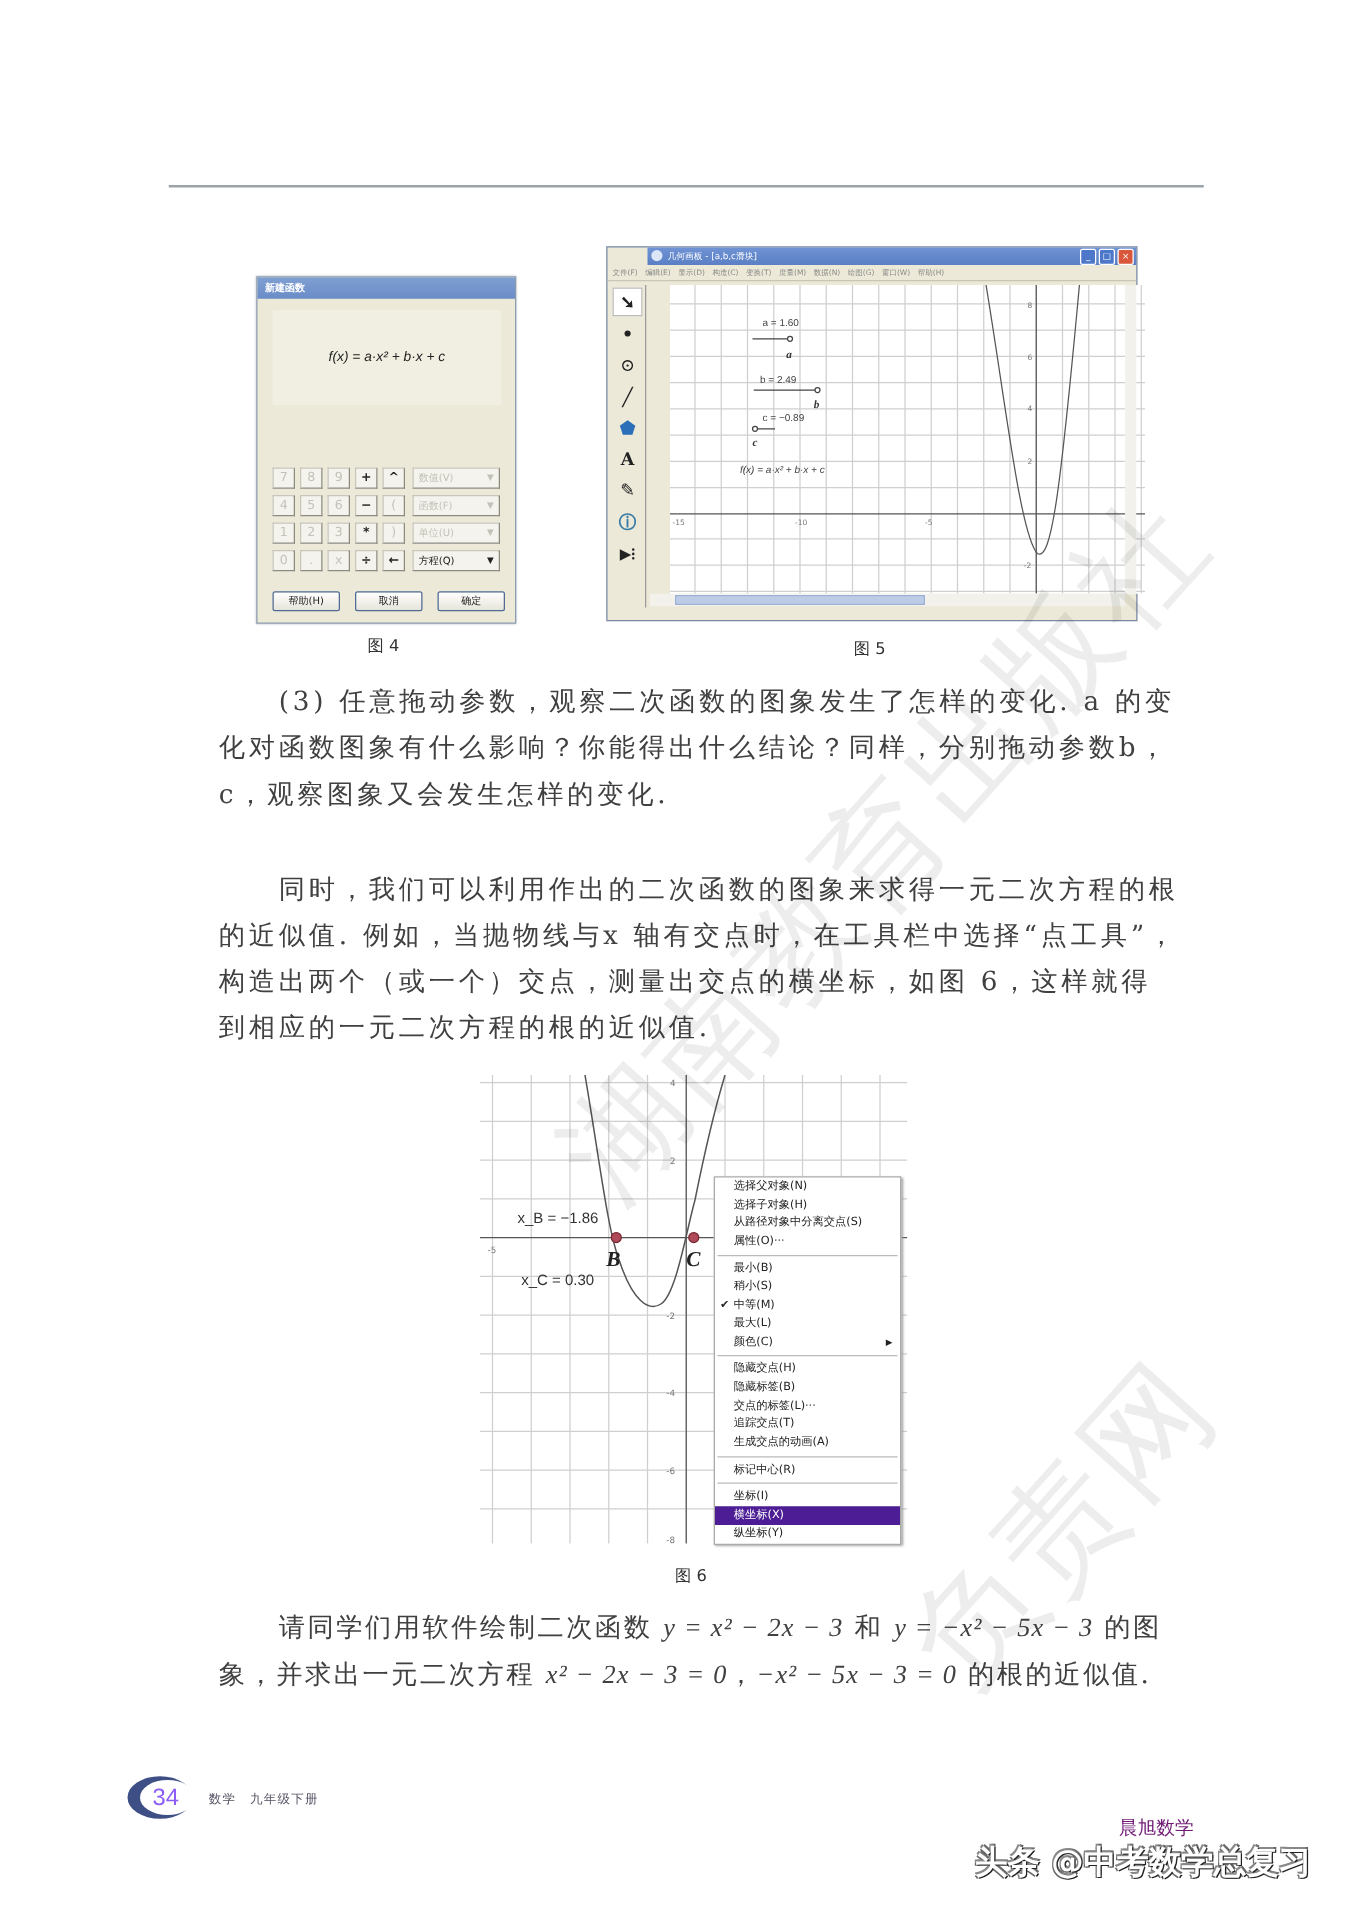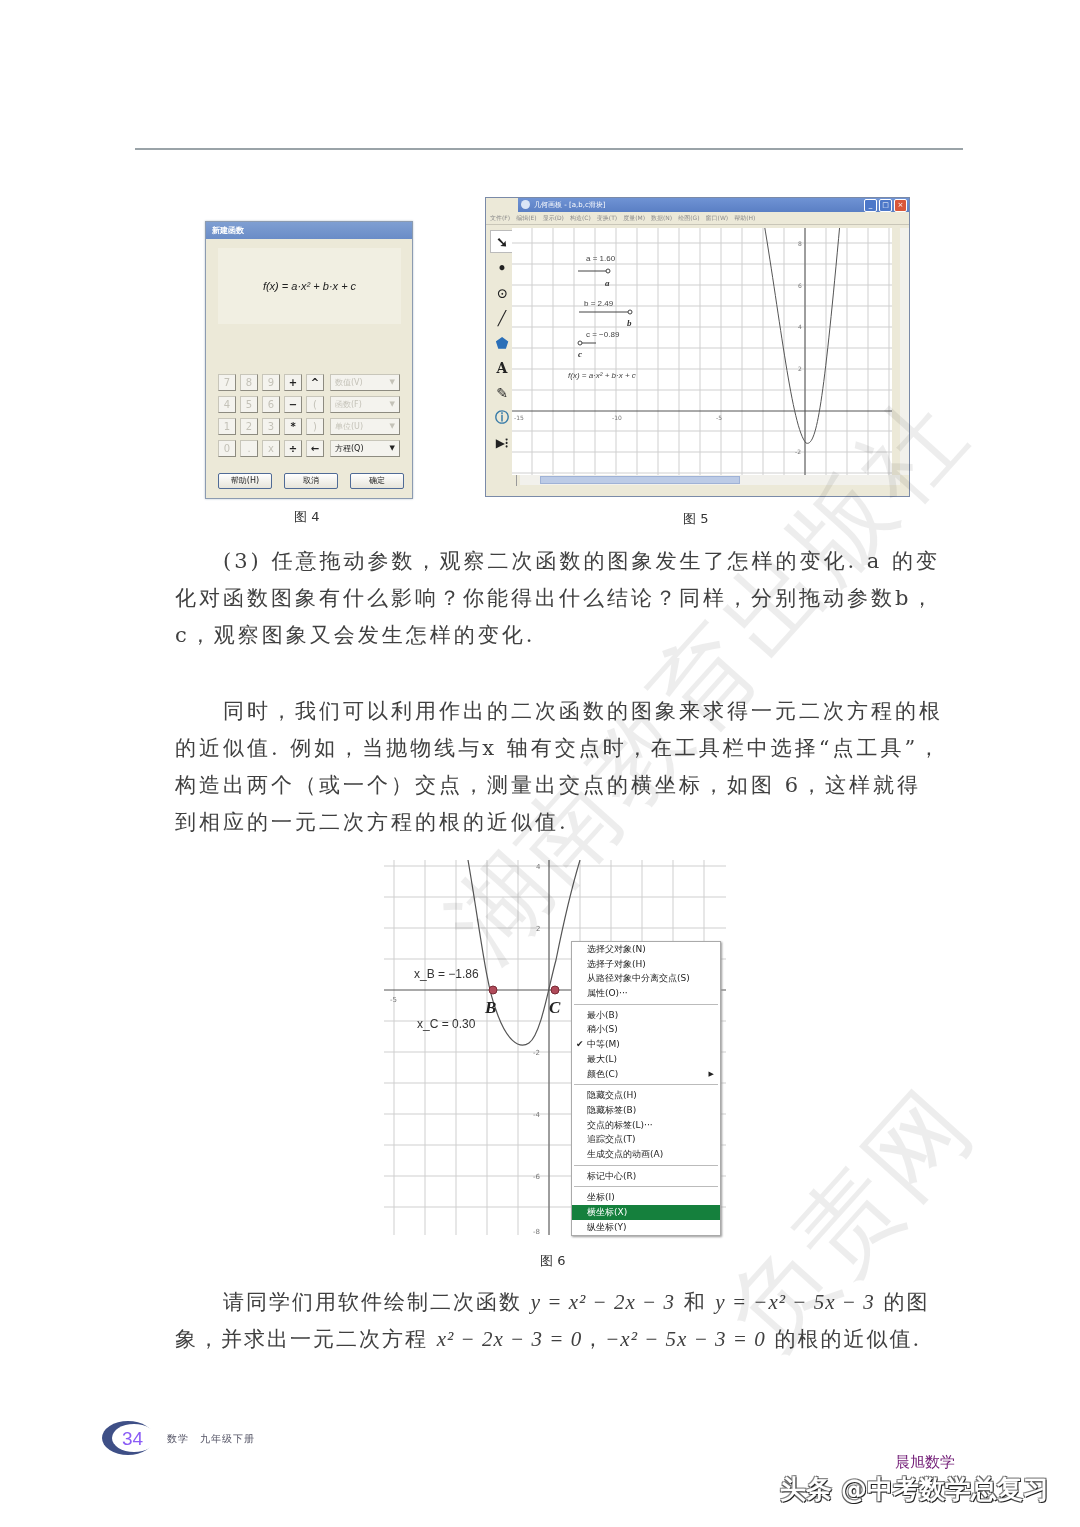--- a/index.html
+++ b/index.html
@@ -48,40 +48,40 @@
   .wc { width: 11px; height: 11px; border: 1px solid #fff; border-radius: 2px; background: #4d78c9;
     font: 7px "DejaVu Sans", sans-serif; color: #fff; text-align: center; line-height: 10px; }
   .wc.close { background: #d9573a; }
   .menubar { height: 12px; display: flex; gap: 6px; font: 6px "DejaVu Sans", sans-serif;
     color: #8a8a8a; align-items: center; padding-left: 4px; border-bottom: 1px solid #c9c6b8; }
   .toolbox { position: absolute; left: 2px; top: 30px; width: 28px; height: 258px;
     background: #ece9d8; border-right: 1px solid #999; }
   .tool { height: 25px; display: flex; align-items: center; justify-content: center;
     font: bold 14px "DejaVu Serif", serif; color: #222; }
   .tool.sel { background: #fff; border: 1px solid #bbb; margin: 2px; height: 21px; }
-  .canvas5 { position: absolute; left: 26px; top: 30px; width: 380px; height: 247px;
+  .canvas5 { position: absolute; left: 50px; top: 30px; width: 380px; height: 247px;
     background: #fff; overflow: hidden; }
   .scroll-h { position: absolute; left: 34px; top: 277px; width: 380px; height: 10px; background: #f2f1ec; }
   .scroll-h .thumb { position: absolute; left: 20px; top: 1px; width: 200px; height: 8px;
     background: #bccbe6; border: 1px solid #9fb2d6; box-sizing: border-box; }
   .scroll-v { position: absolute; left: 414px; top: 30px; width: 9px; height: 247px; background: #f2f1ec; }
 
   
   .para { left: 175px; width: 770px; font: 21px "DejaVu Serif", serif; color: #404040;
     line-height: 37px; letter-spacing: 3px; }
   .para p { margin: 0; }
   .para .indent { text-indent: 48px; }
   .math { font-style: italic; font-family: "Liberation Serif", serif; letter-spacing: 1px; }
 
   
   .fig6 { left: 384px; top: 860px; width: 342px; height: 375px; background: #fff; overflow: hidden; }
   .ctxmenu { left: 571px; top: 941px; width: 148px; height: 293px; background: #fff;
     border: 1px solid #aaa; box-shadow: 1px 1px 2px #999; font: 9px "DejaVu Sans", sans-serif; color: #222; }
   .mi { height: 14.7px; line-height: 14.7px; padding-left: 15px; position: relative; }
-  .mi.sel { background: #15803d; color: #fff; }
+  .mi.sel { background: #4c1d95; color: #fff; }
   .mi .check { position: absolute; left: 4px; }
   .mi .sub { position: absolute; right: 6px; font-size: 7px; }
   .msep { height: 1px; background: #bbb; margin: 3px 2px; }
 
   
   .pagebadge { left: 100px; top: 1420px; width: 60px; height: 36px; }
   .footer-text { left: 167px; top: 1432px; font: 10px "DejaVu Serif", serif; color: #556; letter-spacing: 1px; }
   .watermark { left: 780px; top: 1472px; font: bold 26px "DejaVu Sans", sans-serif; color: #fff;
     text-shadow: 1px 1px 0 #222, -1px -1px 0 #888, 1px -1px 0 #666, -1px 1px 0 #666; }
   .wechat { left: 895px; top: 1453px; font: 15px "DejaVu Sans", sans-serif; color: #701a75; }

